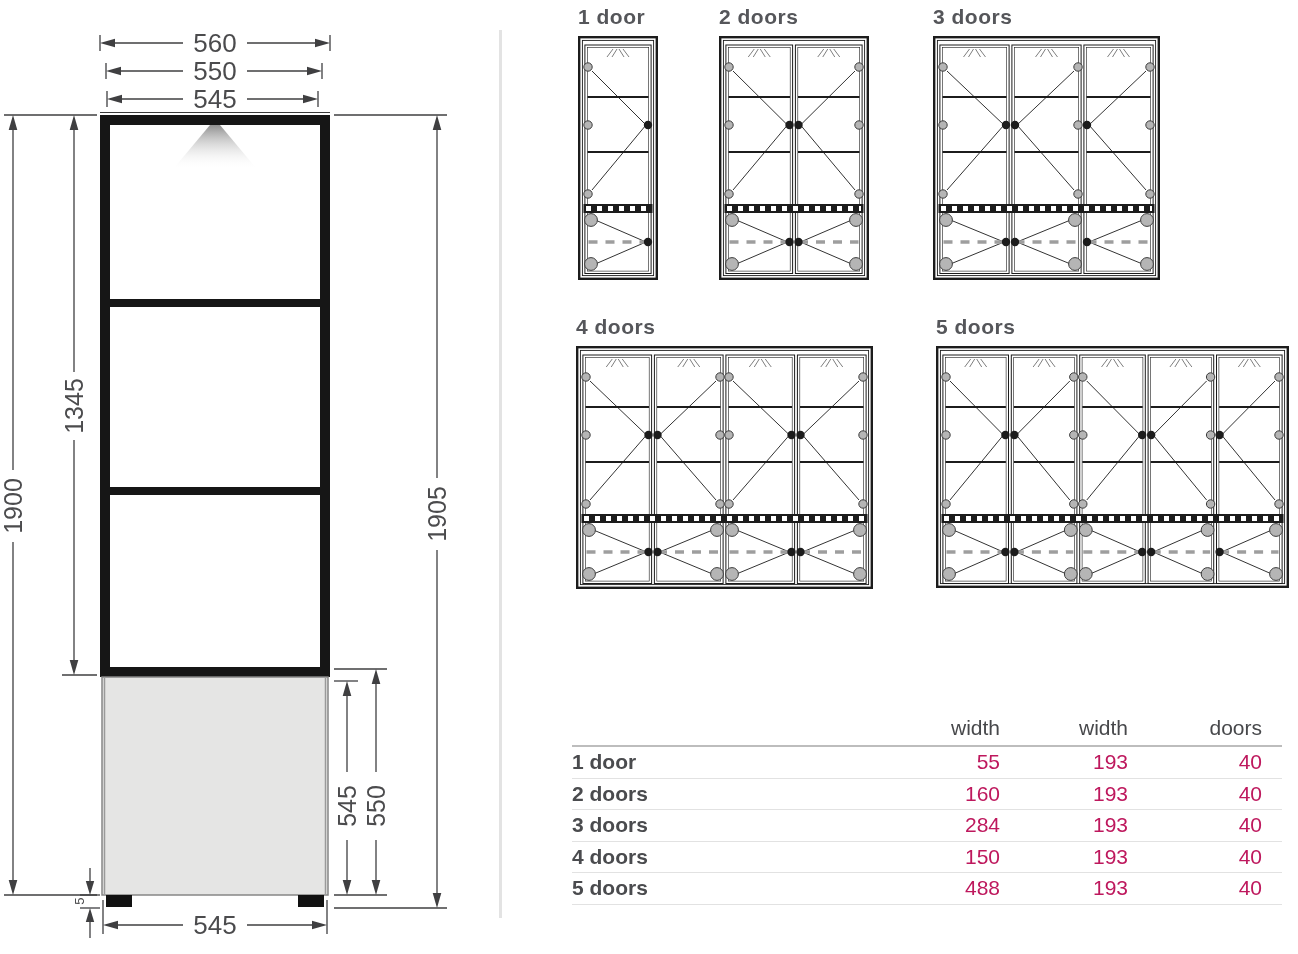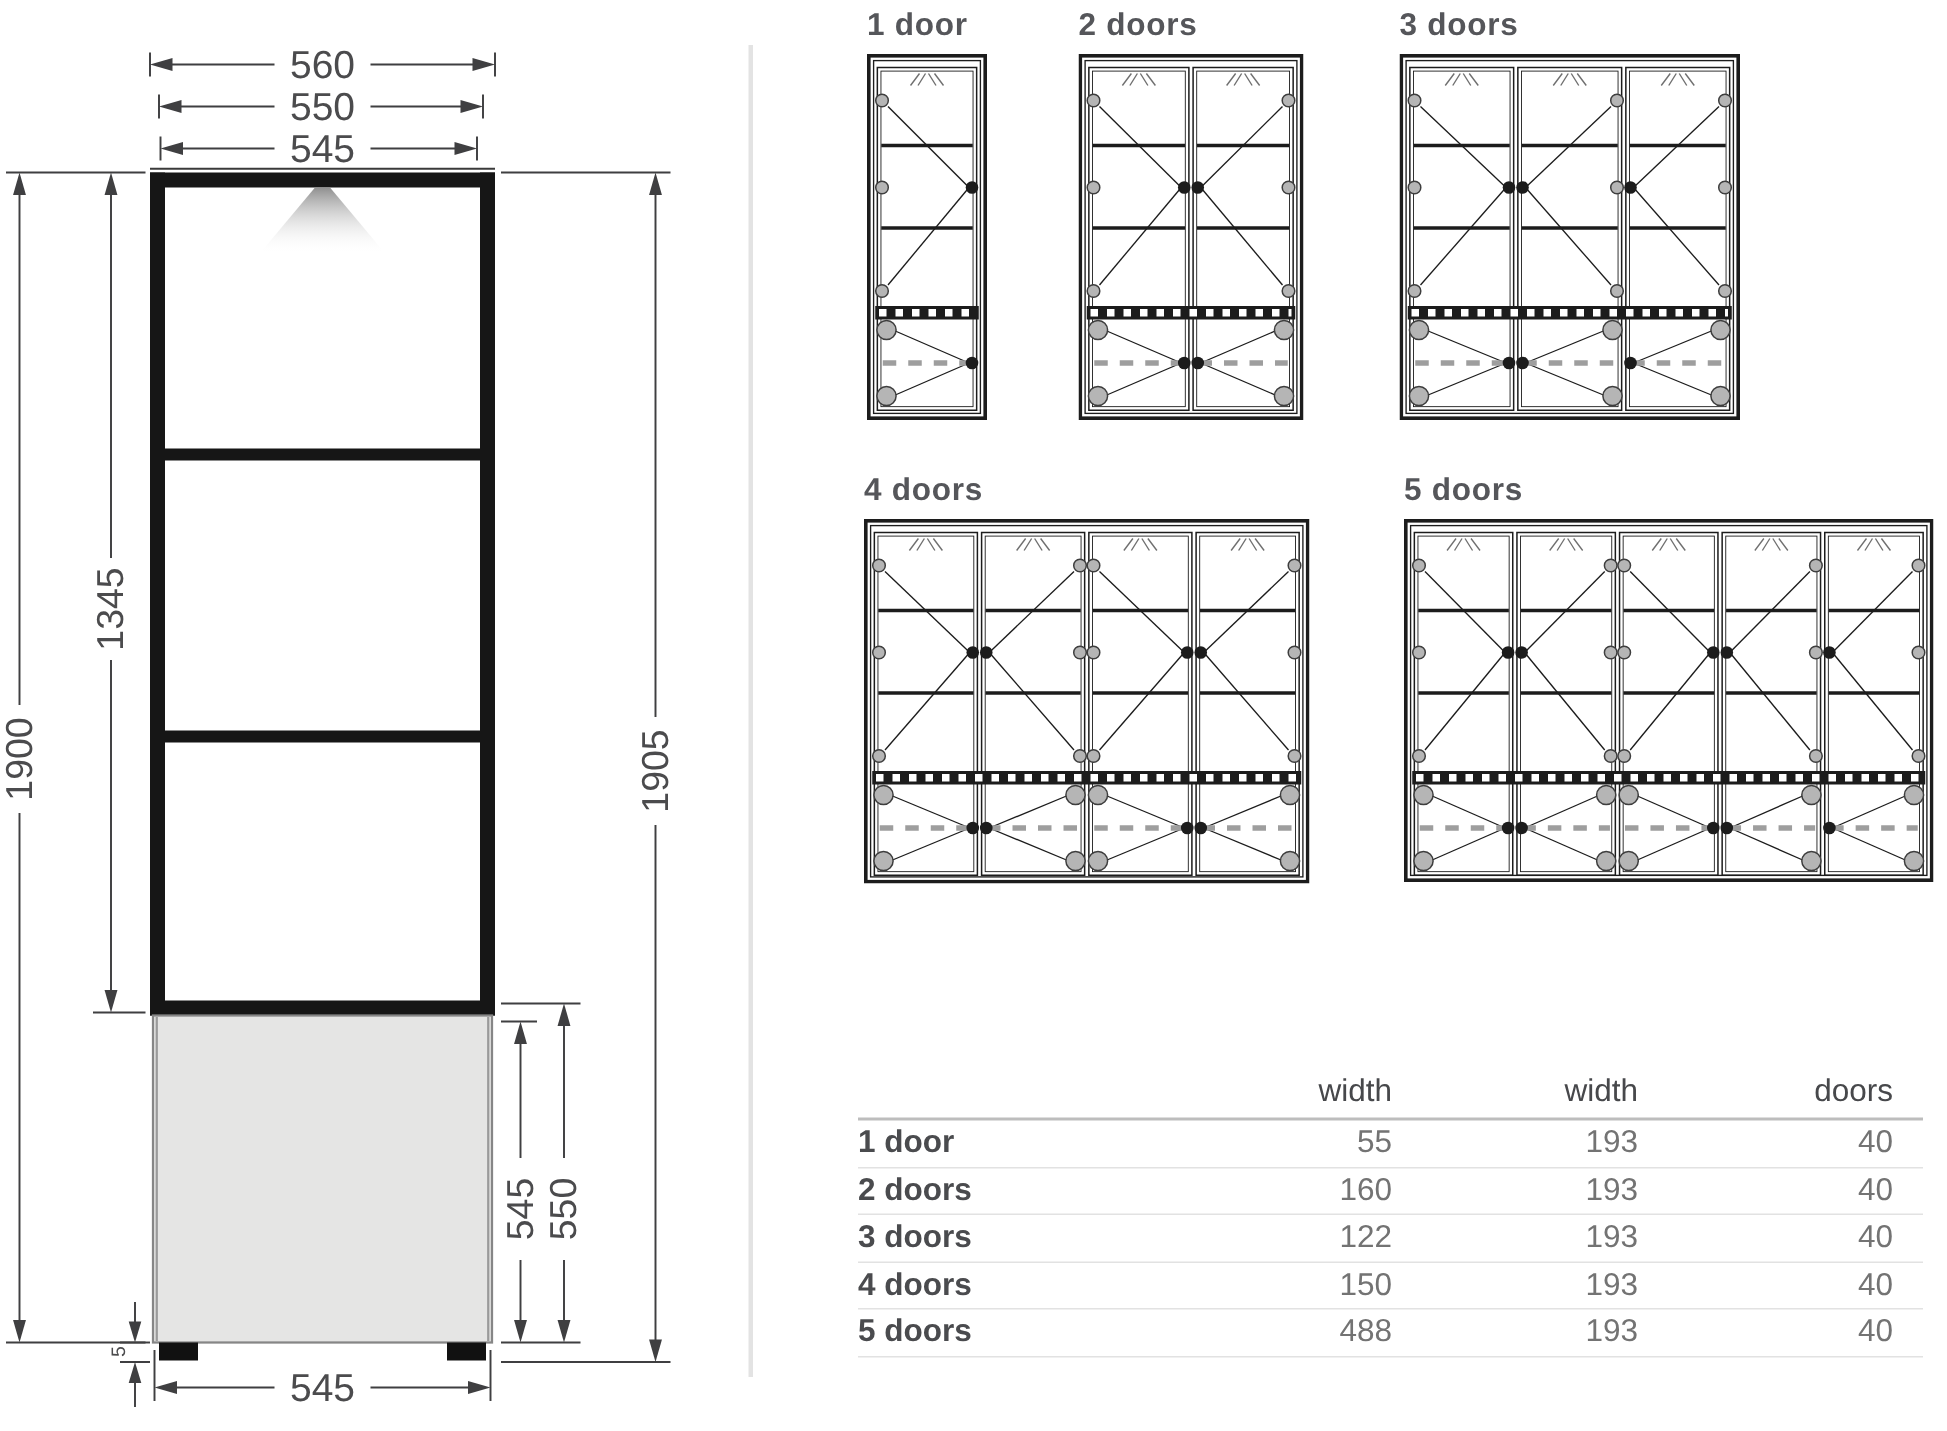--- a/index.html
+++ b/index.html
@@ -10,24 +10,24 @@
   .variant-title{font-size:21px;font-weight:bold;color:#55565a;letter-spacing:.5px;line-height:24px;}
   #v1{left:578px;top:5px;}
   #v2{left:719px;top:5px;}
   #v3{left:933px;top:5px;}
   #v4{left:576px;top:315px;}
   #v5{left:936px;top:315px;}
   .variant svg{display:block;margin-top:7px;}
   
   #dim-table{left:572px;top:710px;width:710px;color:#4a4b4e;font-size:21px;}
   .trow{display:grid;grid-template-columns:1fr 138px 128px 134px;align-items:center;
-        height:31.5px;padding-right:20px;box-sizing:border-box;gap:36px;}
+        height:31.5px;padding-right:20px;box-sizing:border-box;}
   .trow.head{height:37px;border-bottom:2px solid #bdbdbd;color:#47484b;}
   .trow:not(.head){border-bottom:1.5px solid #e2e2e2;}
-  .tcell{text-align:right;color:#737373;}
+  .tcell{text-align:right;color:#be185d;}
   .trow.head .tcell{color:#47484b;}
   .tlabel{text-align:left;font-weight:bold;color:#4a4b4e;}
   svg text{font-family:"Liberation Sans","DejaVu Sans",sans-serif;fill:#4b4b4d;}
 </style>
 </head>
 <body>
 
 <svg class="abs" style="left:0;top:0" width="500" height="954" viewBox="0 0 500 954">
   <defs>
     <linearGradient id="lampG" x1="0" y1="0" x2="0" y2="1">
@@ -500,21 +500,21 @@
     <div class="tcell">40</div>
   </div>
   <div class="trow">
     <div class="tlabel">2 doors</div>
     <div class="tcell">160</div>
     <div class="tcell">193</div>
     <div class="tcell">40</div>
   </div>
   <div class="trow">
     <div class="tlabel">3 doors</div>
-    <div class="tcell">122</div>
+    <div class="tcell">284</div>
     <div class="tcell">193</div>
     <div class="tcell">40</div>
   </div>
   <div class="trow">
     <div class="tlabel">4 doors</div>
     <div class="tcell">150</div>
     <div class="tcell">193</div>
     <div class="tcell">40</div>
   </div>
   <div class="trow">

